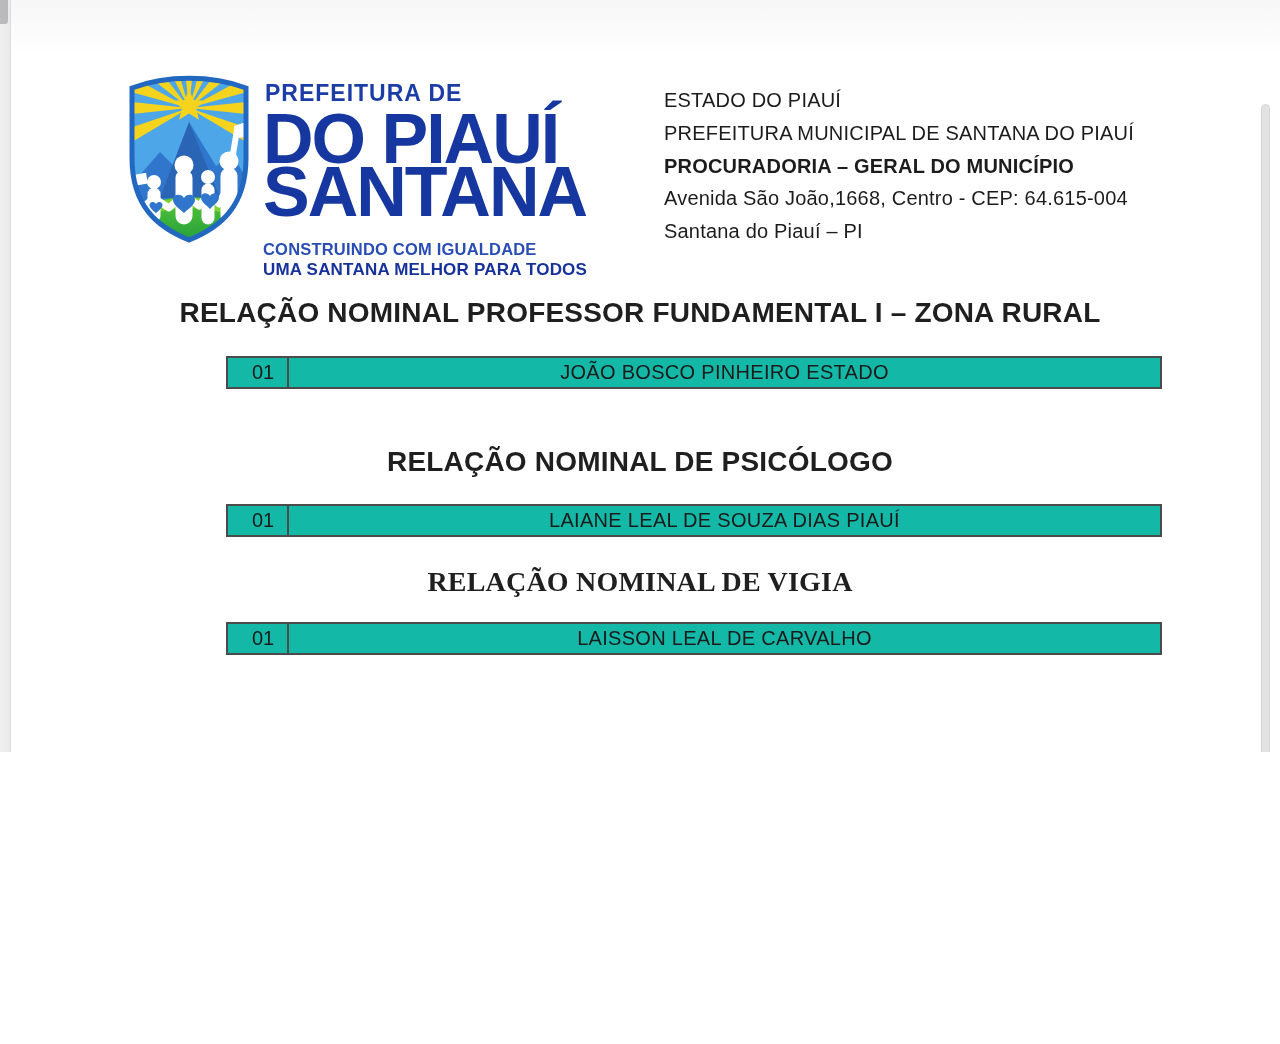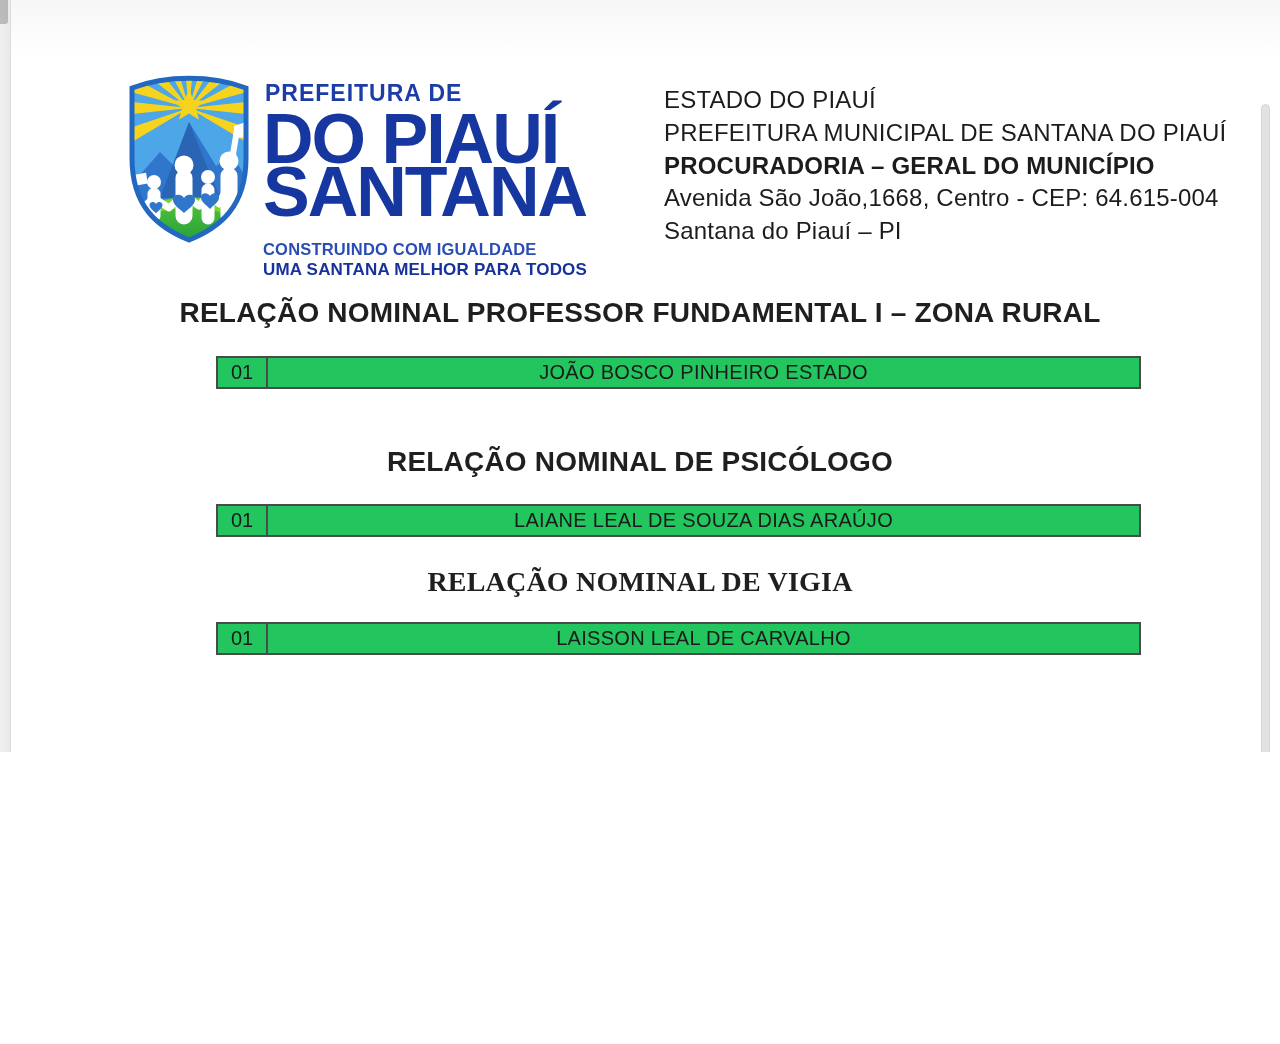--- a/index.html
+++ b/index.html
@@ -22,34 +22,34 @@
   
   .logo{position:absolute;left:120px;top:66px;display:flex;align-items:flex-start;}
   .shield{width:138px;height:180px;display:block;}
   .logo-text{margin-left:5px;color:#1d3da6;}
   .logo-pretitle{font-size:23px;font-weight:700;letter-spacing:1px;color:#1d3da6;margin:14px 0 6px 2px;}
   .logo-title{font-size:70px;font-weight:700;line-height:53px;letter-spacing:-2px;color:#16379f;}
   .logo-slogan1{margin-top:21px;font-size:16.5px;font-weight:700;letter-spacing:.2px;color:#2a4db5;}
   .logo-slogan2{margin-top:1px;font-size:17px;font-weight:700;letter-spacing:.2px;color:#17339b;}
 
   
-  .letterhead{position:absolute;left:664px;top:84px;font-size:24px;line-height:32.8px;
+  .letterhead{position:absolute;left:664px;top:84px;font-size:20px;line-height:32.8px;
     color:#1c1c1c;letter-spacing:.2px;white-space:nowrap;}
   .letterhead .bold{font-weight:700;}
 
   
   .section-title{position:absolute;left:0;width:1280px;margin:0;text-align:center;
     font-size:28px;font-weight:700;color:#1f1f1f;letter-spacing:.2px;}
   .t1-title{top:297px;}
   .t2-title{top:446px;}
   .t3-title{top:566px;font-family:Liberation Serif, serif;}
 
   
-  .table{position:absolute;left:216px;width:921px;height:29px;border:2px solid #4b4b4b;
-    display:flex;background:#22c55e;}
+  .table{position:absolute;left:226px;width:921px;height:29px;border:2px solid #4b4b4b;
+    display:flex;background:#14b8a6;padding-left:11px;}
   .t1-table{top:356px;}
   .t2-table{top:504px;}
   .t3-table{top:622px;}
   .cell-num{width:48px;border-right:2px solid #4b4b4b;display:flex;align-items:center;
     justify-content:center;font-size:20px;color:#1b1b1b;}
   .cell-name{flex:1;display:flex;align-items:center;justify-content:center;
     font-size:20px;color:#1b1b1b;letter-spacing:.3px;white-space:nowrap;}
 
   
   .scrollbar-thumb{position:absolute;left:1261px;top:104px;width:9px;height:708px;
@@ -135,21 +135,21 @@
 
   <div class="section-title t1-title">RELAÇÃO NOMINAL PROFESSOR FUNDAMENTAL I – ZONA RURAL</div>
   <div class="table t1-table">
     <div class="cell-num">01</div>
     <div class="cell-name">JOÃO BOSCO PINHEIRO ESTADO</div>
   </div>
 
   <div class="section-title t2-title">RELAÇÃO NOMINAL DE PSICÓLOGO</div>
   <div class="table t2-table">
     <div class="cell-num">01</div>
-    <div class="cell-name">LAIANE LEAL DE SOUZA DIAS ARAÚJO</div>
+    <div class="cell-name">LAIANE LEAL DE SOUZA DIAS PIAUÍ</div>
   </div>
 
   <div class="section-title t3-title">RELAÇÃO NOMINAL DE VIGIA</div>
   <div class="table t3-table">
     <div class="cell-num">01</div>
     <div class="cell-name">LAISSON LEAL DE CARVALHO</div>
   </div>
 
   <div class="scrollbar-thumb"></div>
 

